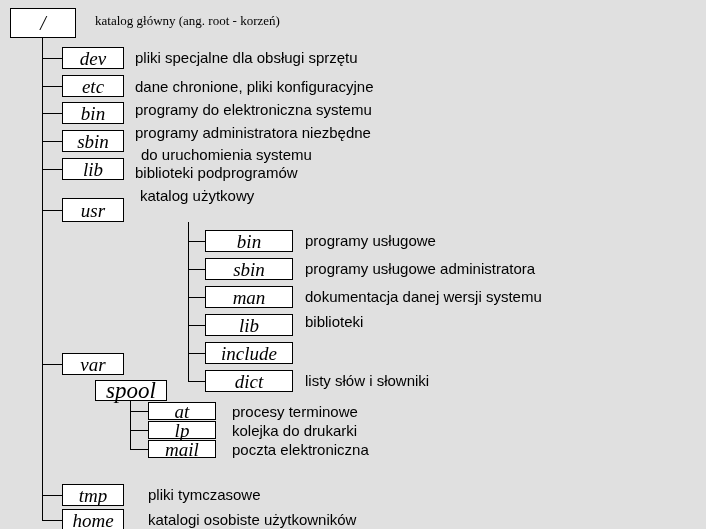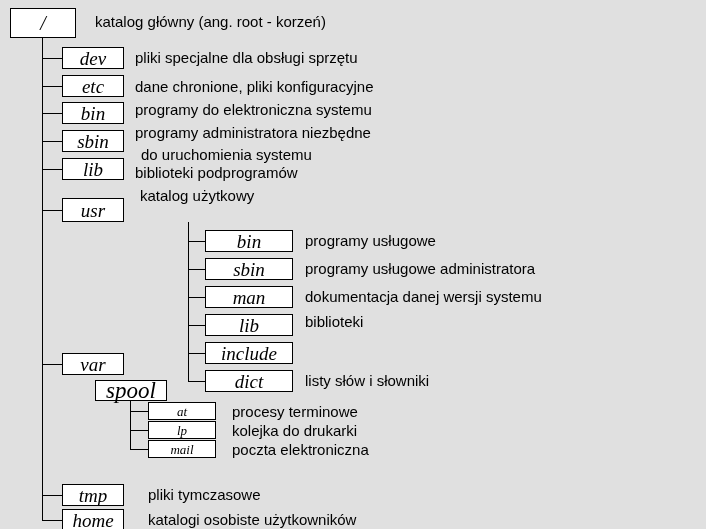--- a/index.html
+++ b/index.html
@@ -15,32 +15,32 @@
     position:absolute;
     background:#ffffff;
     border:1px solid #000000;
     display:flex; align-items:center; justify-content:center;
     font-family:"Liberation Serif", serif;
     font-style:italic;
     font-size:19px;
     color:#000000;
     line-height:1;
   }
-  .dirbox.small { font-size:13px; }
+  .dirbox.small { font-size:19px; }
   .desc {
     position:absolute;
     font-size:15px;
     color:#000000;
     white-space:nowrap;
     line-height:18px;
   }
   .caption {
     position:absolute;
-    font-family:Liberation Sans, sans-serif;
-    font-size:15px;
+    font-family:Liberation Serif, serif;
+    font-size:13px;
     color:#000000;
     white-space:nowrap;
   }
   .hline { position:absolute; height:1px; background:#000000; }
   .vline { position:absolute; width:1px;  background:#000000; }
 </style>
 </head>
 <body>
 
 <div class="stage">

